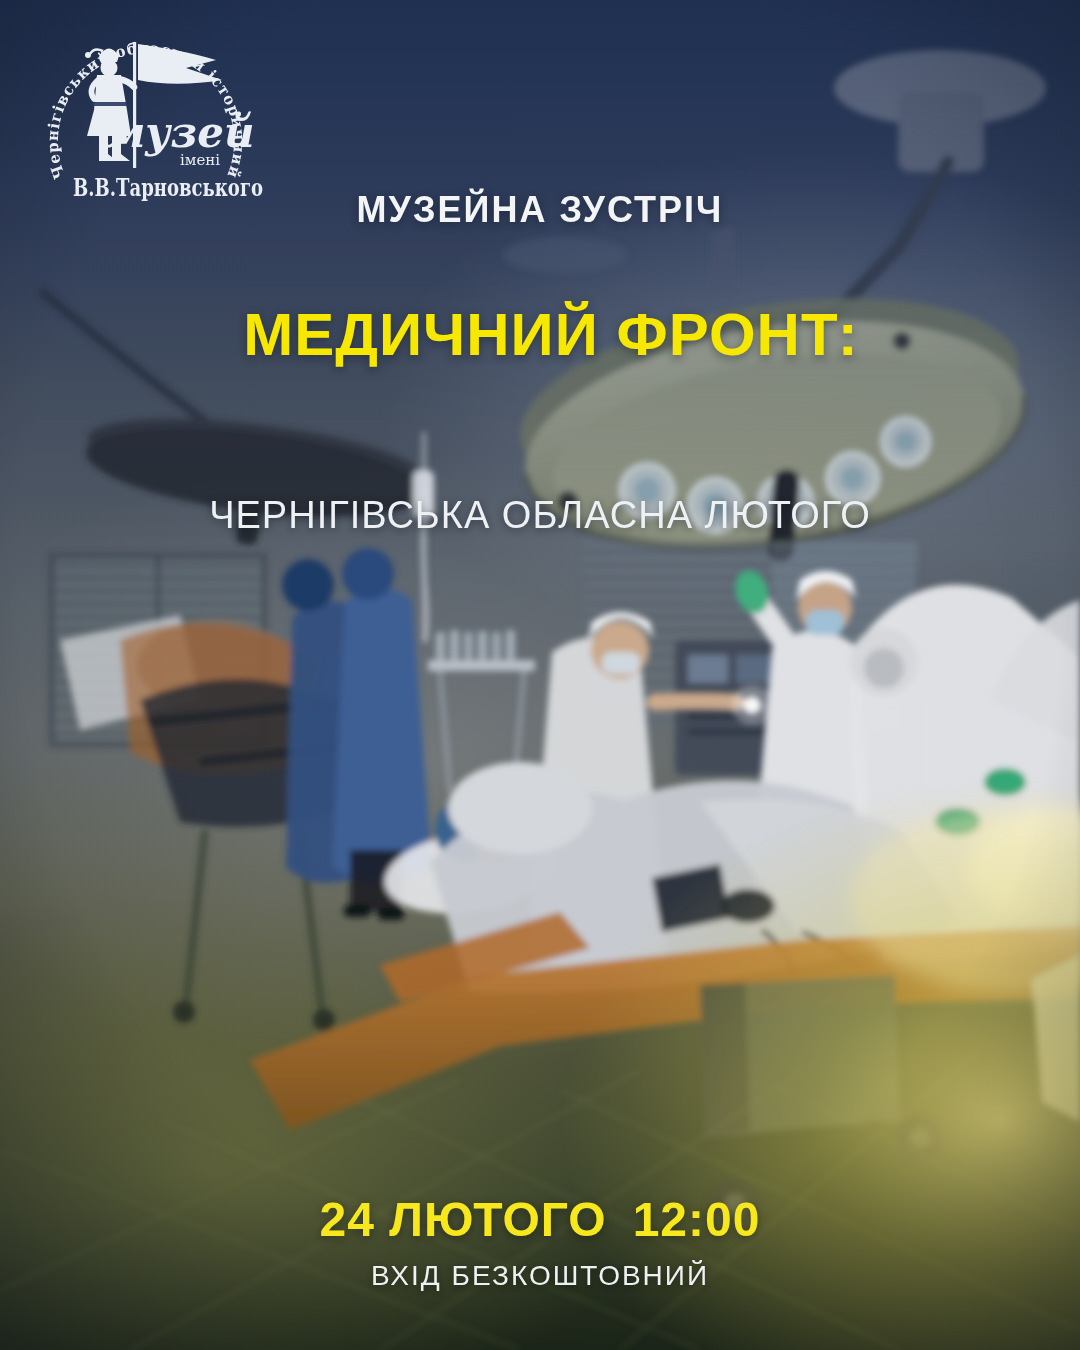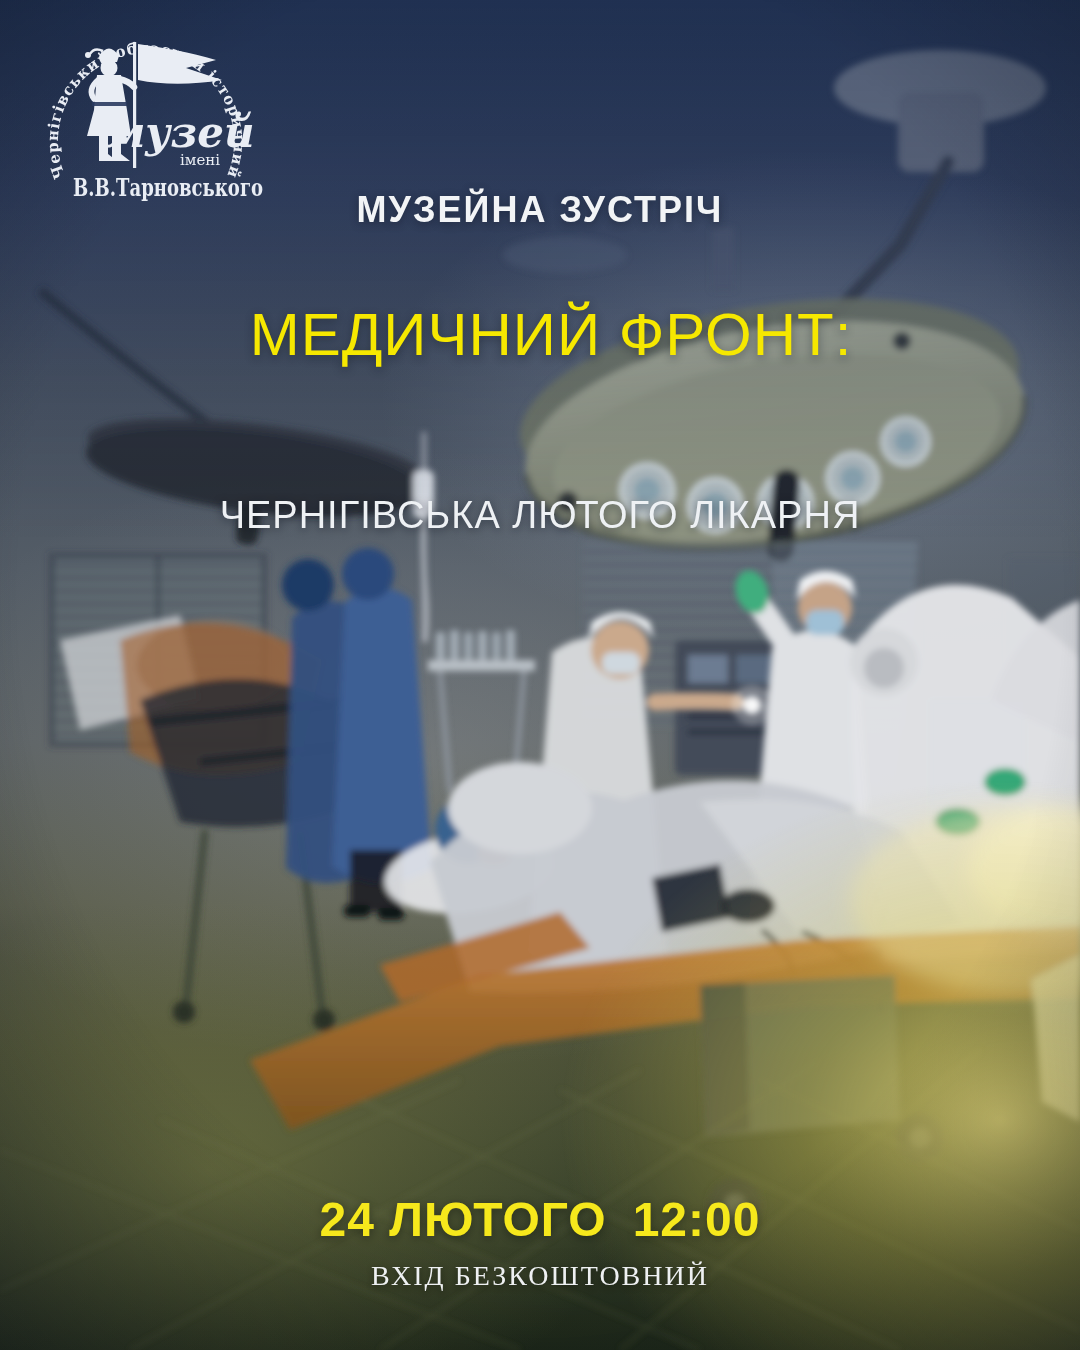--- a/index.html
+++ b/index.html
@@ -13,38 +13,38 @@
   .scene{position:absolute;inset:0;width:1080px;height:1350px;display:block;}
   .logo{position:absolute;left:28px;top:14px;width:236px;height:192px;}
   .txt{position:absolute;left:0;right:0;text-align:center;margin:0;}
   .eyebrow{
     top:189px;
     font-size:36px;font-weight:700;letter-spacing:2px;
     color:#f2f4f6;text-shadow:0 2px 8px rgba(10,16,30,.45);
   }
   .title{
     top:290px;
-    font-size:60px;font-weight:400;line-height:89px;letter-spacing:1px;
+    font-size:60px;font-weight:700;line-height:89px;letter-spacing:1px;
     color:#f6e800;text-shadow:0 3px 10px rgba(10,14,24,.4);padding-left:22px;
   }
   .subtitle{
     top:494px;
     font-size:38px;font-weight:400;letter-spacing:1px;
     color:#eef1f4;text-shadow:0 2px 8px rgba(10,16,30,.5);
   }
   .datetime{
     top:1192px;
     display:flex;justify-content:center;gap:26px;
     font-size:48px;font-weight:700;letter-spacing:1px;
     color:#f6e81c;text-shadow:0 2px 8px rgba(10,16,10,.4);
   }
   .admission{
     top:1260px;
     font-size:28px;font-weight:400;letter-spacing:2px;
-    color:#eef0f2;text-shadow:0 2px 6px rgba(10,16,10,.45);font-family:Liberation Serif, serif;
+    color:#eef0f2;text-shadow:0 2px 6px rgba(10,16,10,.45);
   }
   .logo text{fill:#e9edf4;}
 </style>
 </head>
 <body>
 
 <div class="poster">
 
   <svg class="scene" viewBox="0 0 1080 1350" preserveAspectRatio="none" aria-hidden="true">
     <defs>
@@ -316,21 +316,21 @@
     <text x="172" y="151" text-anchor="middle" font-family="DejaVu Serif, serif" font-size="15">імені</text>
     <text x="140" y="182" text-anchor="middle" font-family="DejaVu Serif, serif" font-size="25" font-weight="bold" textLength="190" lengthAdjust="spacingAndGlyphs">В.В.Тарновського</text>
   </svg>
 
   <div class="txt eyebrow">МУЗЕЙНА ЗУСТРІЧ</div>
 
   <h1 class="txt title">
     <span>МЕДИЧНИЙ ФРОНТ:</span><br>
   </h1>
 
-  <div class="txt subtitle">ЧЕРНІГІВСЬКА ЛЮТОГО ЛІКАРНЯ</div>
+  <div class="txt subtitle">ЧЕРНІГІВСЬКА ОБЛАСНА ЛЮТОГО</div>
 
   <div class="txt datetime">
     <span>24 ЛЮТОГО</span>
     <span>12:00</span>
   </div>
 
   <div class="txt admission">ВХІД БЕЗКОШТОВНИЙ</div>
 
 </div>
 

